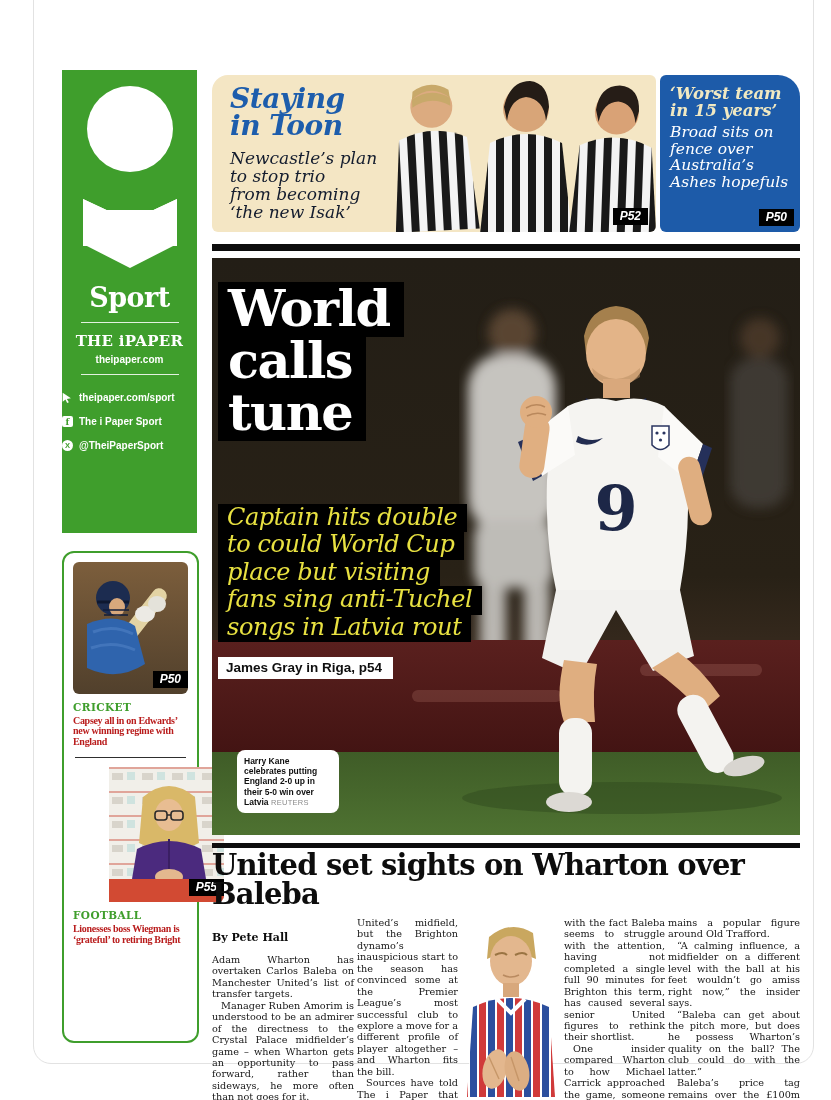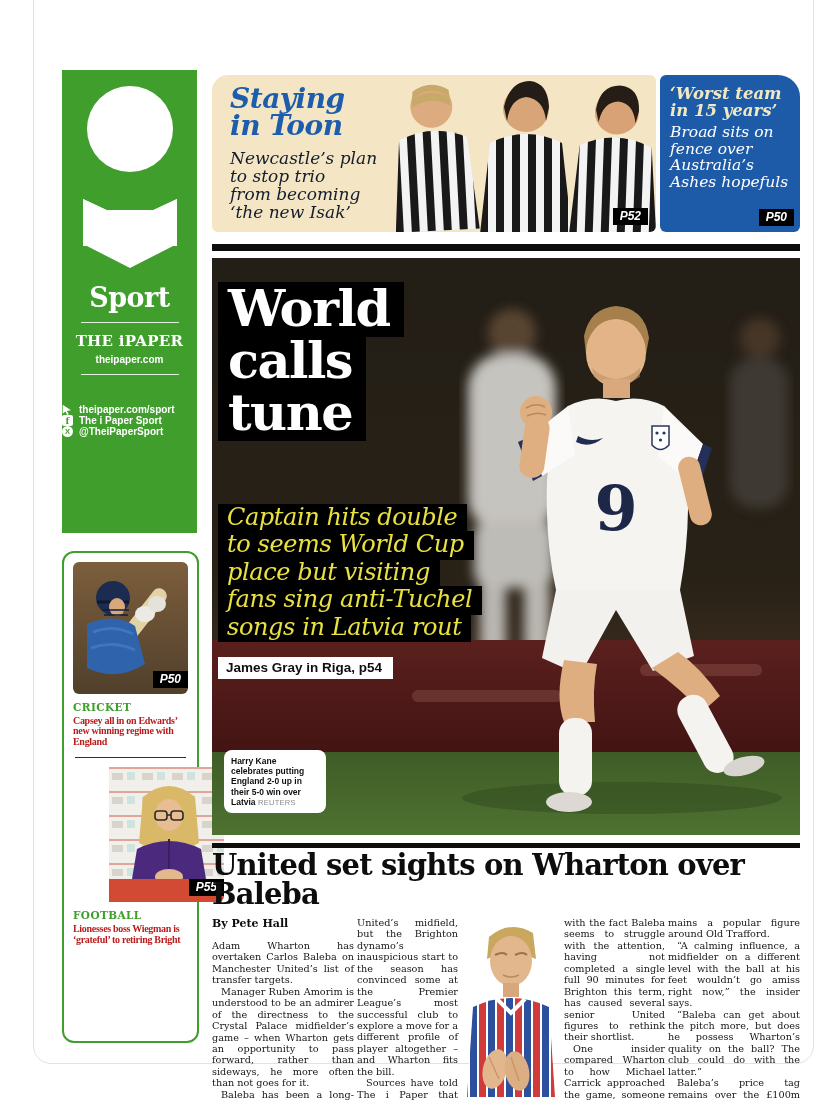--- a/index.html
+++ b/index.html
@@ -9,21 +9,21 @@
              border:1px solid #e2e2e2;border-radius:18px;pointer-events:none;}
 
   
   .masthead{position:absolute;left:62px;top:70px;width:135px;height:463px;background:#3f9e2c;
             display:flex;flex-direction:column;align-items:center;}
   .ilogo{margin-top:16px;}
   .mh-section{font-family:"DejaVu Serif",serif;font-weight:bold;color:#fff;font-size:27px;margin-top:10px;letter-spacing:-0.5px;}
   .mh-rule{width:98px;border-top:1px solid rgba(255,255,255,.85);margin:9px 0;}
   .mh-brand{color:#fff;font-family:"DejaVu Serif",serif;font-weight:bold;font-size:15px;letter-spacing:.3px;}
   .mh-site{color:#fff;font-size:10px;font-weight:bold;margin-top:4px;}
-  .mh-social{margin-top:20px;display:flex;flex-direction:column;gap:0;align-self:flex-start;}
+  .mh-social{margin-top:8px;display:flex;flex-direction:column;gap:13px;align-self:flex-start;}
   .soc-row{display:flex;align-items:center;gap:6px;color:#fff;font-size:10px;font-weight:bold;}
   .soc-ic{width:11px;height:11px;flex:0 0 11px;display:inline-block;}
 
   
   .panel{position:absolute;left:62px;top:551px;width:137px;height:492px;border:2px solid #3f9e2c;
          border-radius:12px;box-sizing:border-box;padding:9px;background:#fff;}
   .panel-photo{position:relative;width:100%;border-radius:6px;overflow:hidden;line-height:0;}
   .pbadge{position:absolute;right:0;bottom:6px;background:#000;color:#fff;font-style:italic;
           font-weight:bold;font-size:12px;padding:1px 7px 2px;line-height:1.2;font-family:"Liberation Sans",sans-serif;}
   .kicker{color:#3f9e2c;font-weight:bold;font-size:10.5px;letter-spacing:.4px;margin-top:7px;
@@ -58,36 +58,36 @@
   .lead{position:absolute;left:212px;top:258px;width:588px;height:577px;overflow:hidden;background:#221d16;}
   .lead svg.scene{position:absolute;left:0;top:0;}
   .hl{position:absolute;left:6px;top:24px;z-index:3;}
   .hl-line{display:table;background:#000;color:#fff;font-family:"DejaVu Serif",serif;font-weight:bold;
            font-size:51px;line-height:1.02;letter-spacing:-1.5px;padding:0 14px 3px 10px;margin-bottom:-3px;}
   .standfirst{position:absolute;left:6px;top:246px;z-index:3;}
   .sf-line{display:table;background:#000;color:#e8e141;font-family:"DejaVu Serif",serif;font-style:italic;
            font-size:24px;line-height:1.1;letter-spacing:-0.4px;padding:0 10px 2px 9px;margin-bottom:-1px;text-align:right;}
   .lead-byline{position:absolute;left:6px;top:399px;z-index:3;background:#fff;color:#0f0f0f;
                font-weight:bold;font-size:13.5px;padding:3px 11px 4px 8px;font-family:"Liberation Sans",sans-serif;}
-  .lead-caption{position:absolute;left:12px;top:492px;z-index:3;width:88px;background:#fff;border-radius:8px;
+  .lead-caption{position:absolute;left:25px;top:492px;z-index:3;width:88px;background:#fff;border-radius:8px;
                 padding:6px 7px;font-size:8.5px;font-weight:bold;line-height:1.2;color:#0f0f0f;}
   .cap-credit{color:#8b8b8b;font-weight:normal;font-size:7.5px;letter-spacing:.3px;}
 
   
   .article{position:absolute;left:212px;top:843px;width:588px;}
   .article-rule{height:5px;background:#0d0d0d;}
   .article-headline{font-family:"DejaVu Serif",serif;font-weight:bold;font-size:29px;letter-spacing:-0.8px;
                     color:#0d0d0d;margin-top:3px;line-height:1.0;}
   .article-body{display:flex;justify-content:space-between;margin-top:8px;}
   .bodytext{font-family:"DejaVu Serif",serif;font-size:9.7px;line-height:1.18;text-align:justify;color:#151515;}
   .bodytext p{margin:0;}
   .bodytext p + p{text-indent:9px;}
   .col1{width:142px;}.col2{width:101px;}.colphoto{width:100px;line-height:0;}
   .col3{width:101px;}.col4{width:132px;display:flex;flex-direction:column;}
-  .byline2{font-weight:bold;font-size:11px;margin:0 0 10px;font-family:"DejaVu Serif",serif;color:#0d0d0d;}
+  .byline2{font-weight:bold;font-size:11px;margin:14px 0 10px;font-family:"DejaVu Serif",serif;color:#0d0d0d;}
 </style>
 </head>
 <body>
 
 <div class="canvas">
   <div class="page-edge"></div>
 
   <div class="masthead">
     <svg class="ilogo" width="94" height="186" viewBox="0 0 94 186">
       <circle cx="47" cy="43" r="43" fill="#fff"></circle>
@@ -303,21 +303,21 @@
       </g>
     </svg>
 
     <div class="hl">
       <div class="hl-line">World</div>
       <div class="hl-line">calls</div>
       <div class="hl-line">tune</div>
     </div>
     <div class="standfirst">
       <div class="sf-line">Captain hits double</div>
-      <div class="sf-line">to seems World Cup</div>
+      <div class="sf-line">to could World Cup</div>
       <div class="sf-line">place but visiting</div>
       <div class="sf-line">fans sing anti-Tuchel</div>
       <div class="sf-line">songs in Latvia rout</div>
     </div>
     <div class="lead-byline">James Gray in Riga, p54</div>
     <div class="lead-caption">
       <span>Harry Kane celebrates putting England 2-0 up in their 5-0 win over Latvia </span><span class="cap-credit">REUTERS</span>
     </div>
   </div>
 

